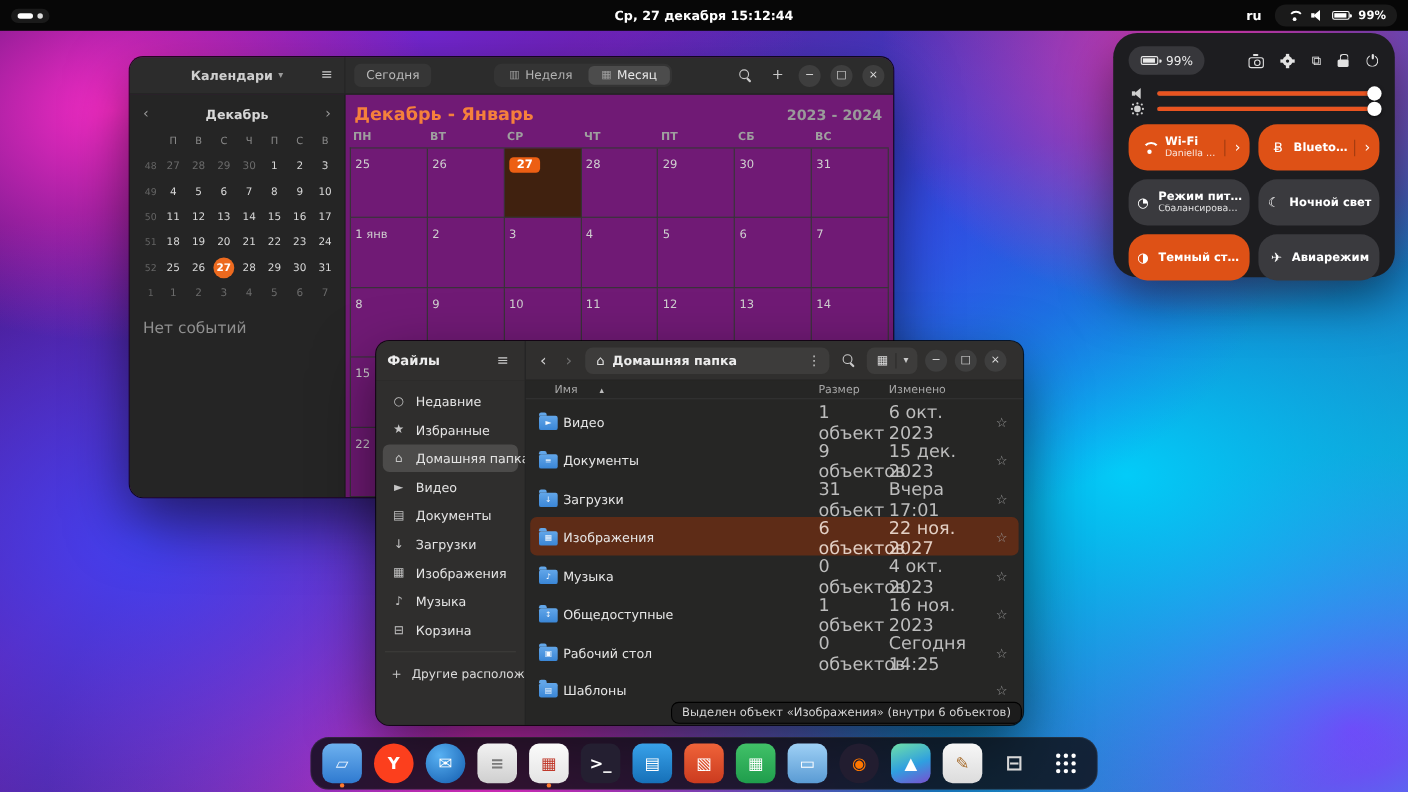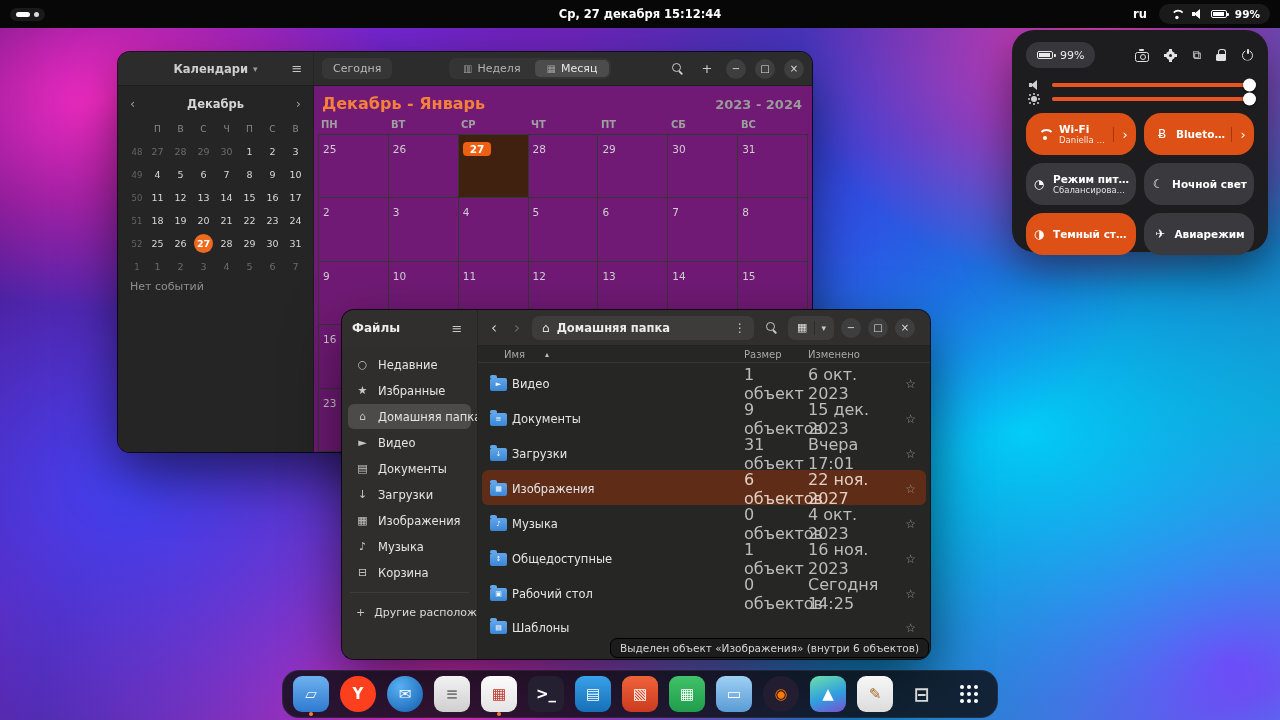--- a/index.html
+++ b/index.html
@@ -57,21 +57,21 @@
   .cal-body{flex:1;display:flex;min-height:0}
   .cal-side{width:196px;flex:none;background:#252525;border-right:1px solid #1d1d1d;padding:8px 10px}
   .mini-nav{display:flex;align-items:center;justify-content:space-between;padding:2px 2px 6px;color:#d6d6d6;font-size:11.5px;font-weight:700}
   .nav-ar{color:#9a9a9a;font-size:13px;font-weight:400}
   .mini-grid{display:grid;grid-template-columns:18px repeat(7,23px);grid-auto-rows:23px;align-items:center;justify-items:center}
   .mini-wd{color:#8a8a8a;font-size:9px}
   .mini-wn{color:#646464;font-size:8.5px}
   .mini-day{color:#d8d8d8;font-size:9.5px;width:19px;height:19px;display:flex;align-items:center;justify-content:center;border-radius:50%}
   .mini-day.dim{color:#6b6b6b}
   .mini-day.today{background:#ed6a1f;color:#fff;font-weight:700}
-  .no-events{margin-top:2px;color:#8f8f8f;font-size:11px;padding-left:2px}
+  .no-events{margin-top:13px;color:#8f8f8f;font-size:14px;padding-left:2px}
   .cal-main{flex:1;display:flex;flex-direction:column;min-width:0}
   .cal-title-row{display:flex;align-items:baseline;justify-content:space-between;padding:8px 10px 2px 8px}
   .cal-title{color:#f5803c;font-size:16px;font-weight:700}
   .cal-years{color:#9a9a9a;font-size:13px;font-weight:700}
   .cal-weekdays{display:grid;grid-template-columns:repeat(7,1fr);padding:0 4px;margin-top:2px}
   .cal-wd{color:#9f9f9f;font-size:10px;font-weight:700;padding:2px 0 4px 3px}
   .cal-grid{flex:1;display:grid;grid-template-columns:repeat(7,1fr);grid-template-rows:repeat(5,1fr);
     margin:0 4px;border-top:1px solid #353535;border-left:1px solid #353535}
   .cal-cell{border-right:1px solid #353535;border-bottom:1px solid #353535;padding:3px 4px}
   .cal-cell.today-cell{background:#40210f}
@@ -328,20 +328,21 @@
             <span class="cal-wd">ВС</span>
           </div>
         <div class="cal-grid" id="cal-grid">
             <div class="cal-cell"><span class="cal-date">25</span></div>
             <div class="cal-cell"><span class="cal-date">26</span></div>
             <div class="cal-cell today-cell"><span class="cal-date">27</span></div>
             <div class="cal-cell"><span class="cal-date">28</span></div>
             <div class="cal-cell"><span class="cal-date">29</span></div>
             <div class="cal-cell"><span class="cal-date">30</span></div>
             <div class="cal-cell"><span class="cal-date">31</span></div>
+            <div class="cal-cell"><span class="cal-date">1 янв</span></div>
             <div class="cal-cell"><span class="cal-date">2</span></div>
             <div class="cal-cell"><span class="cal-date">3</span></div>
             <div class="cal-cell"><span class="cal-date">4</span></div>
             <div class="cal-cell"><span class="cal-date">5</span></div>
             <div class="cal-cell"><span class="cal-date">6</span></div>
             <div class="cal-cell"><span class="cal-date">7</span></div>
             <div class="cal-cell"><span class="cal-date">8</span></div>
             <div class="cal-cell"><span class="cal-date">9</span></div>
             <div class="cal-cell"><span class="cal-date">10</span></div>
             <div class="cal-cell"><span class="cal-date">11</span></div>

